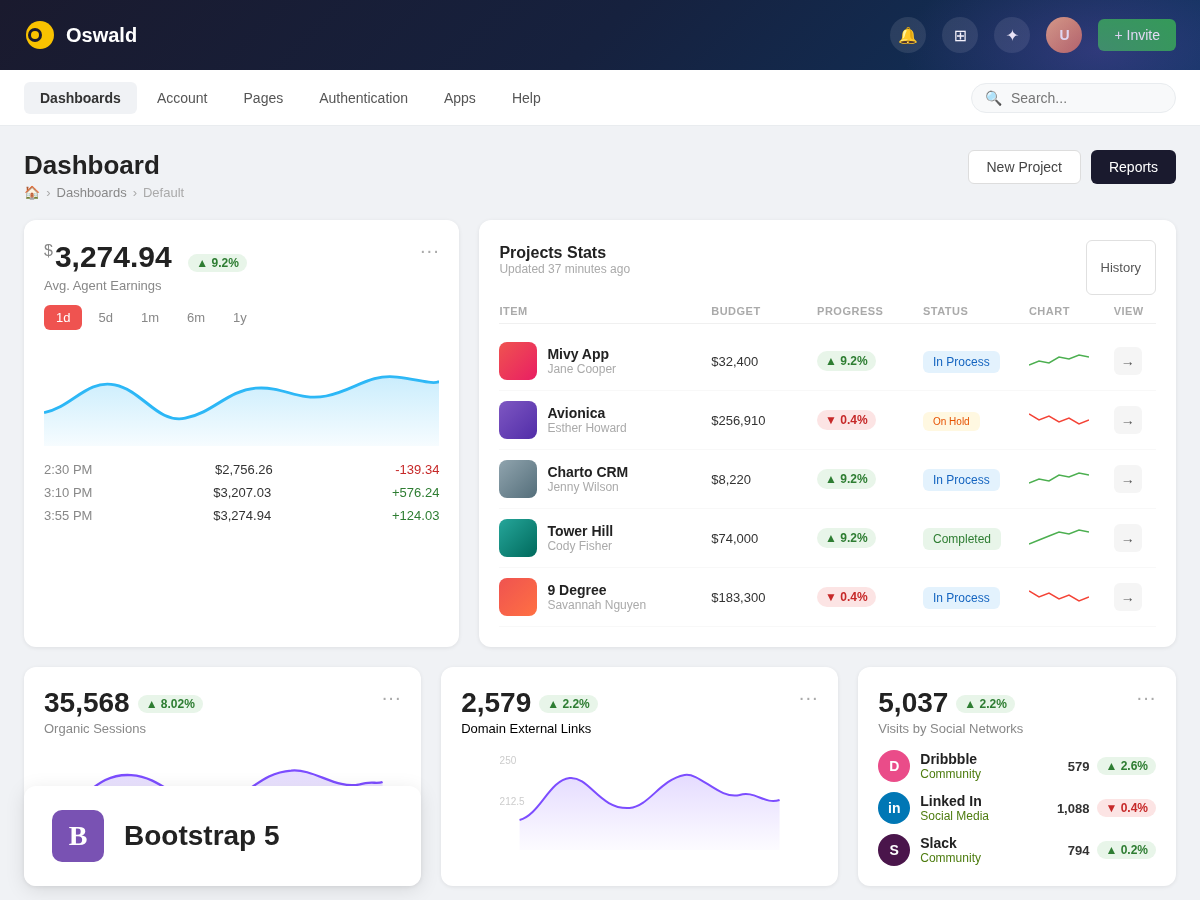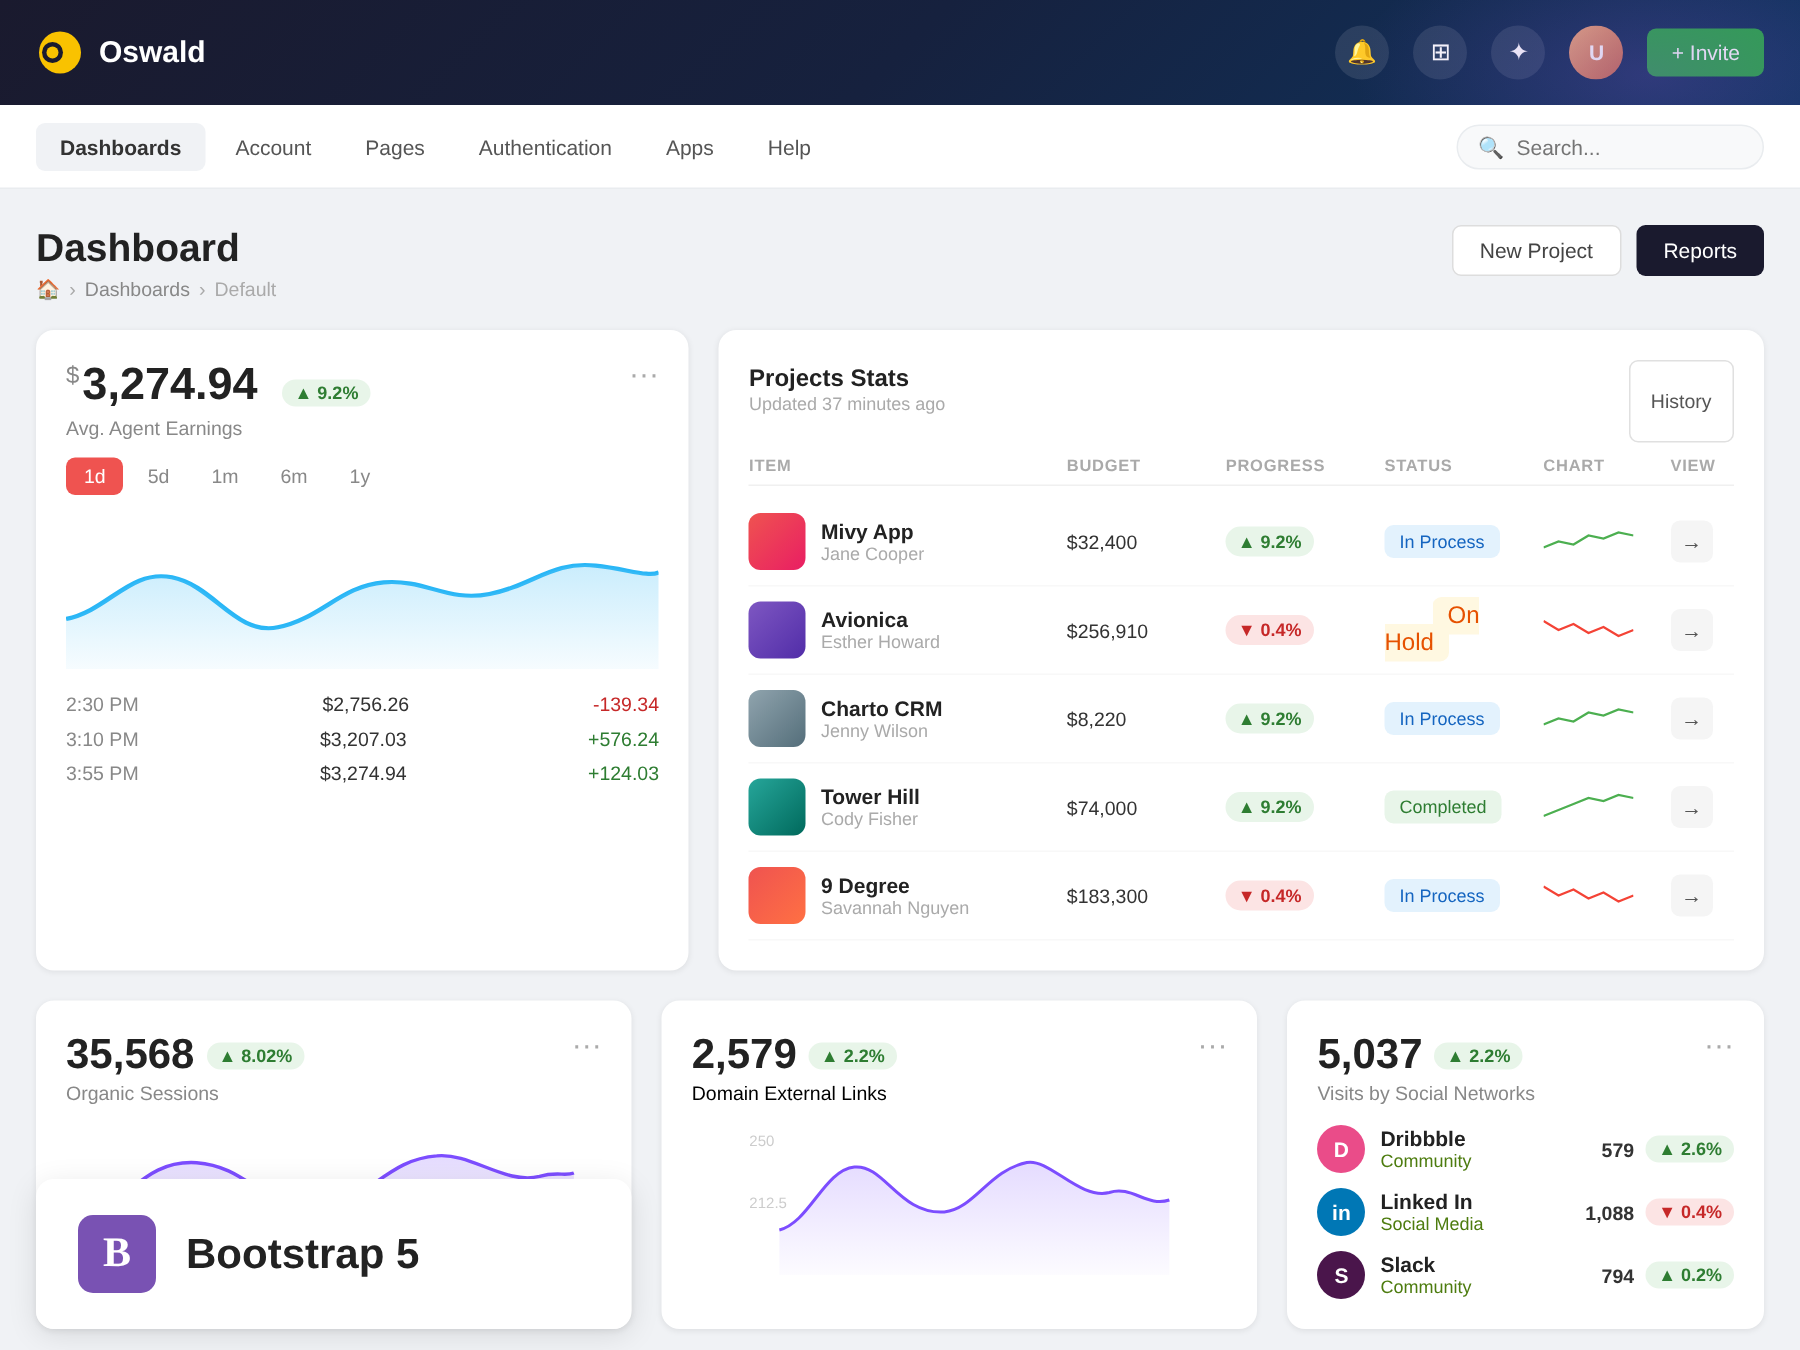--- a/index.html
+++ b/index.html
@@ -265,21 +265,21 @@
       height: 38px;
       border-radius: 8px;
       flex-shrink: 0;
     }
     .project-name { font-size: 14px; font-weight: 600; color: #222; }
     .project-owner { font-size: 12px; color: #aaa; }
     .budget-val { font-size: 13px; color: #333; font-weight: 500; }
     .progress-badge-green { background: #e8f5e9; color: #2e7d32; font-size: 12px; font-weight: 600; padding: 3px 8px; border-radius: 20px; display: inline-flex; align-items: center; gap: 2px; }
     .progress-badge-red { background: #fce4e4; color: #c62828; font-size: 12px; font-weight: 600; padding: 3px 8px; border-radius: 20px; display: inline-flex; align-items: center; gap: 2px; }
     .status-inprocess { background: #e3f2fd; color: #1565c0; font-size: 12px; font-weight: 500; padding: 4px 10px; border-radius: 6px; }
-    .status-onhold { background: #fff8e1; color: #e65100; font-size: 16px; font-weight: 500; padding: 4px 10px; border-radius: 6px; margin-left: 32px; }
+    .status-onhold { background: #fff8e1; color: #e65100; font-size: 10px; font-weight: 500; padding: 4px 10px; border-radius: 6px; }
     .status-completed { background: #e8f5e9; color: #2e7d32; font-size: 12px; font-weight: 500; padding: 4px 10px; border-radius: 6px; }
     .nav-arrow {
       width: 28px; height: 28px; border-radius: 6px; background: #f5f5f5;
       display: flex; align-items: center; justify-content: center;
       cursor: pointer; font-size: 14px; color: #555; text-decoration: none;
     }
 
     
     .sessions-card {}
     .sessions-amount { font-size: 28px; font-weight: 700; color: #222; margin-bottom: 2px; }

